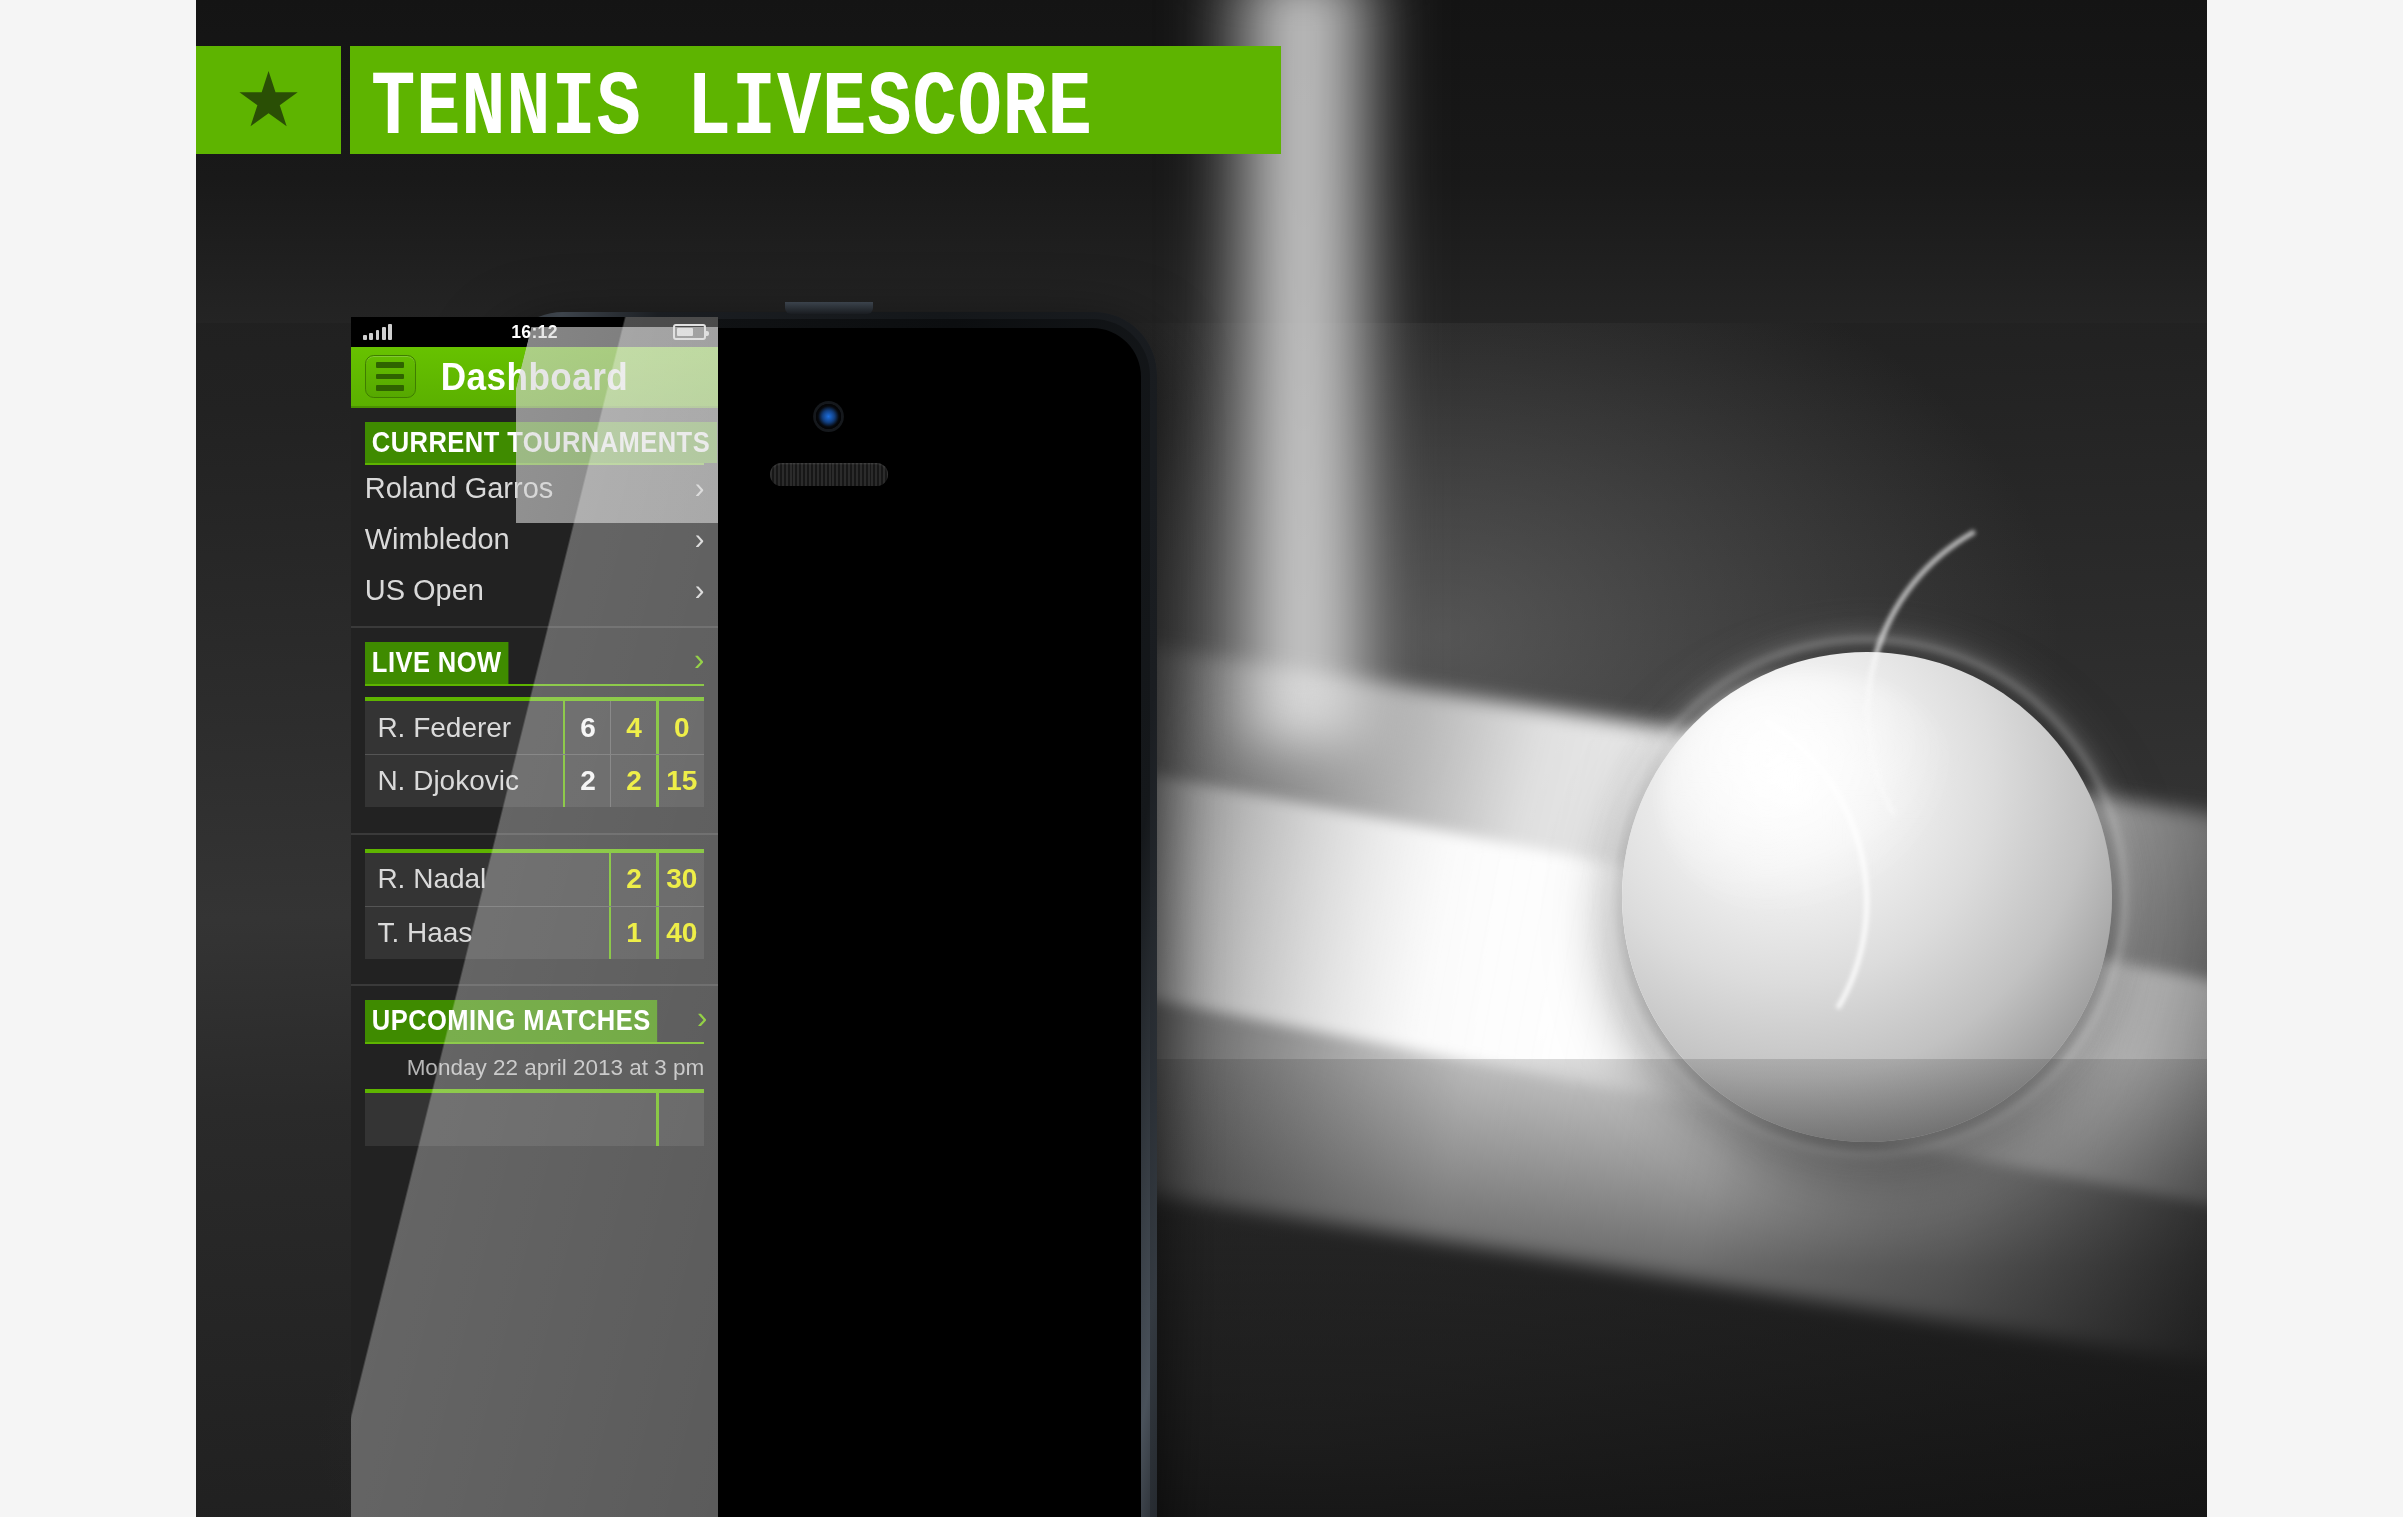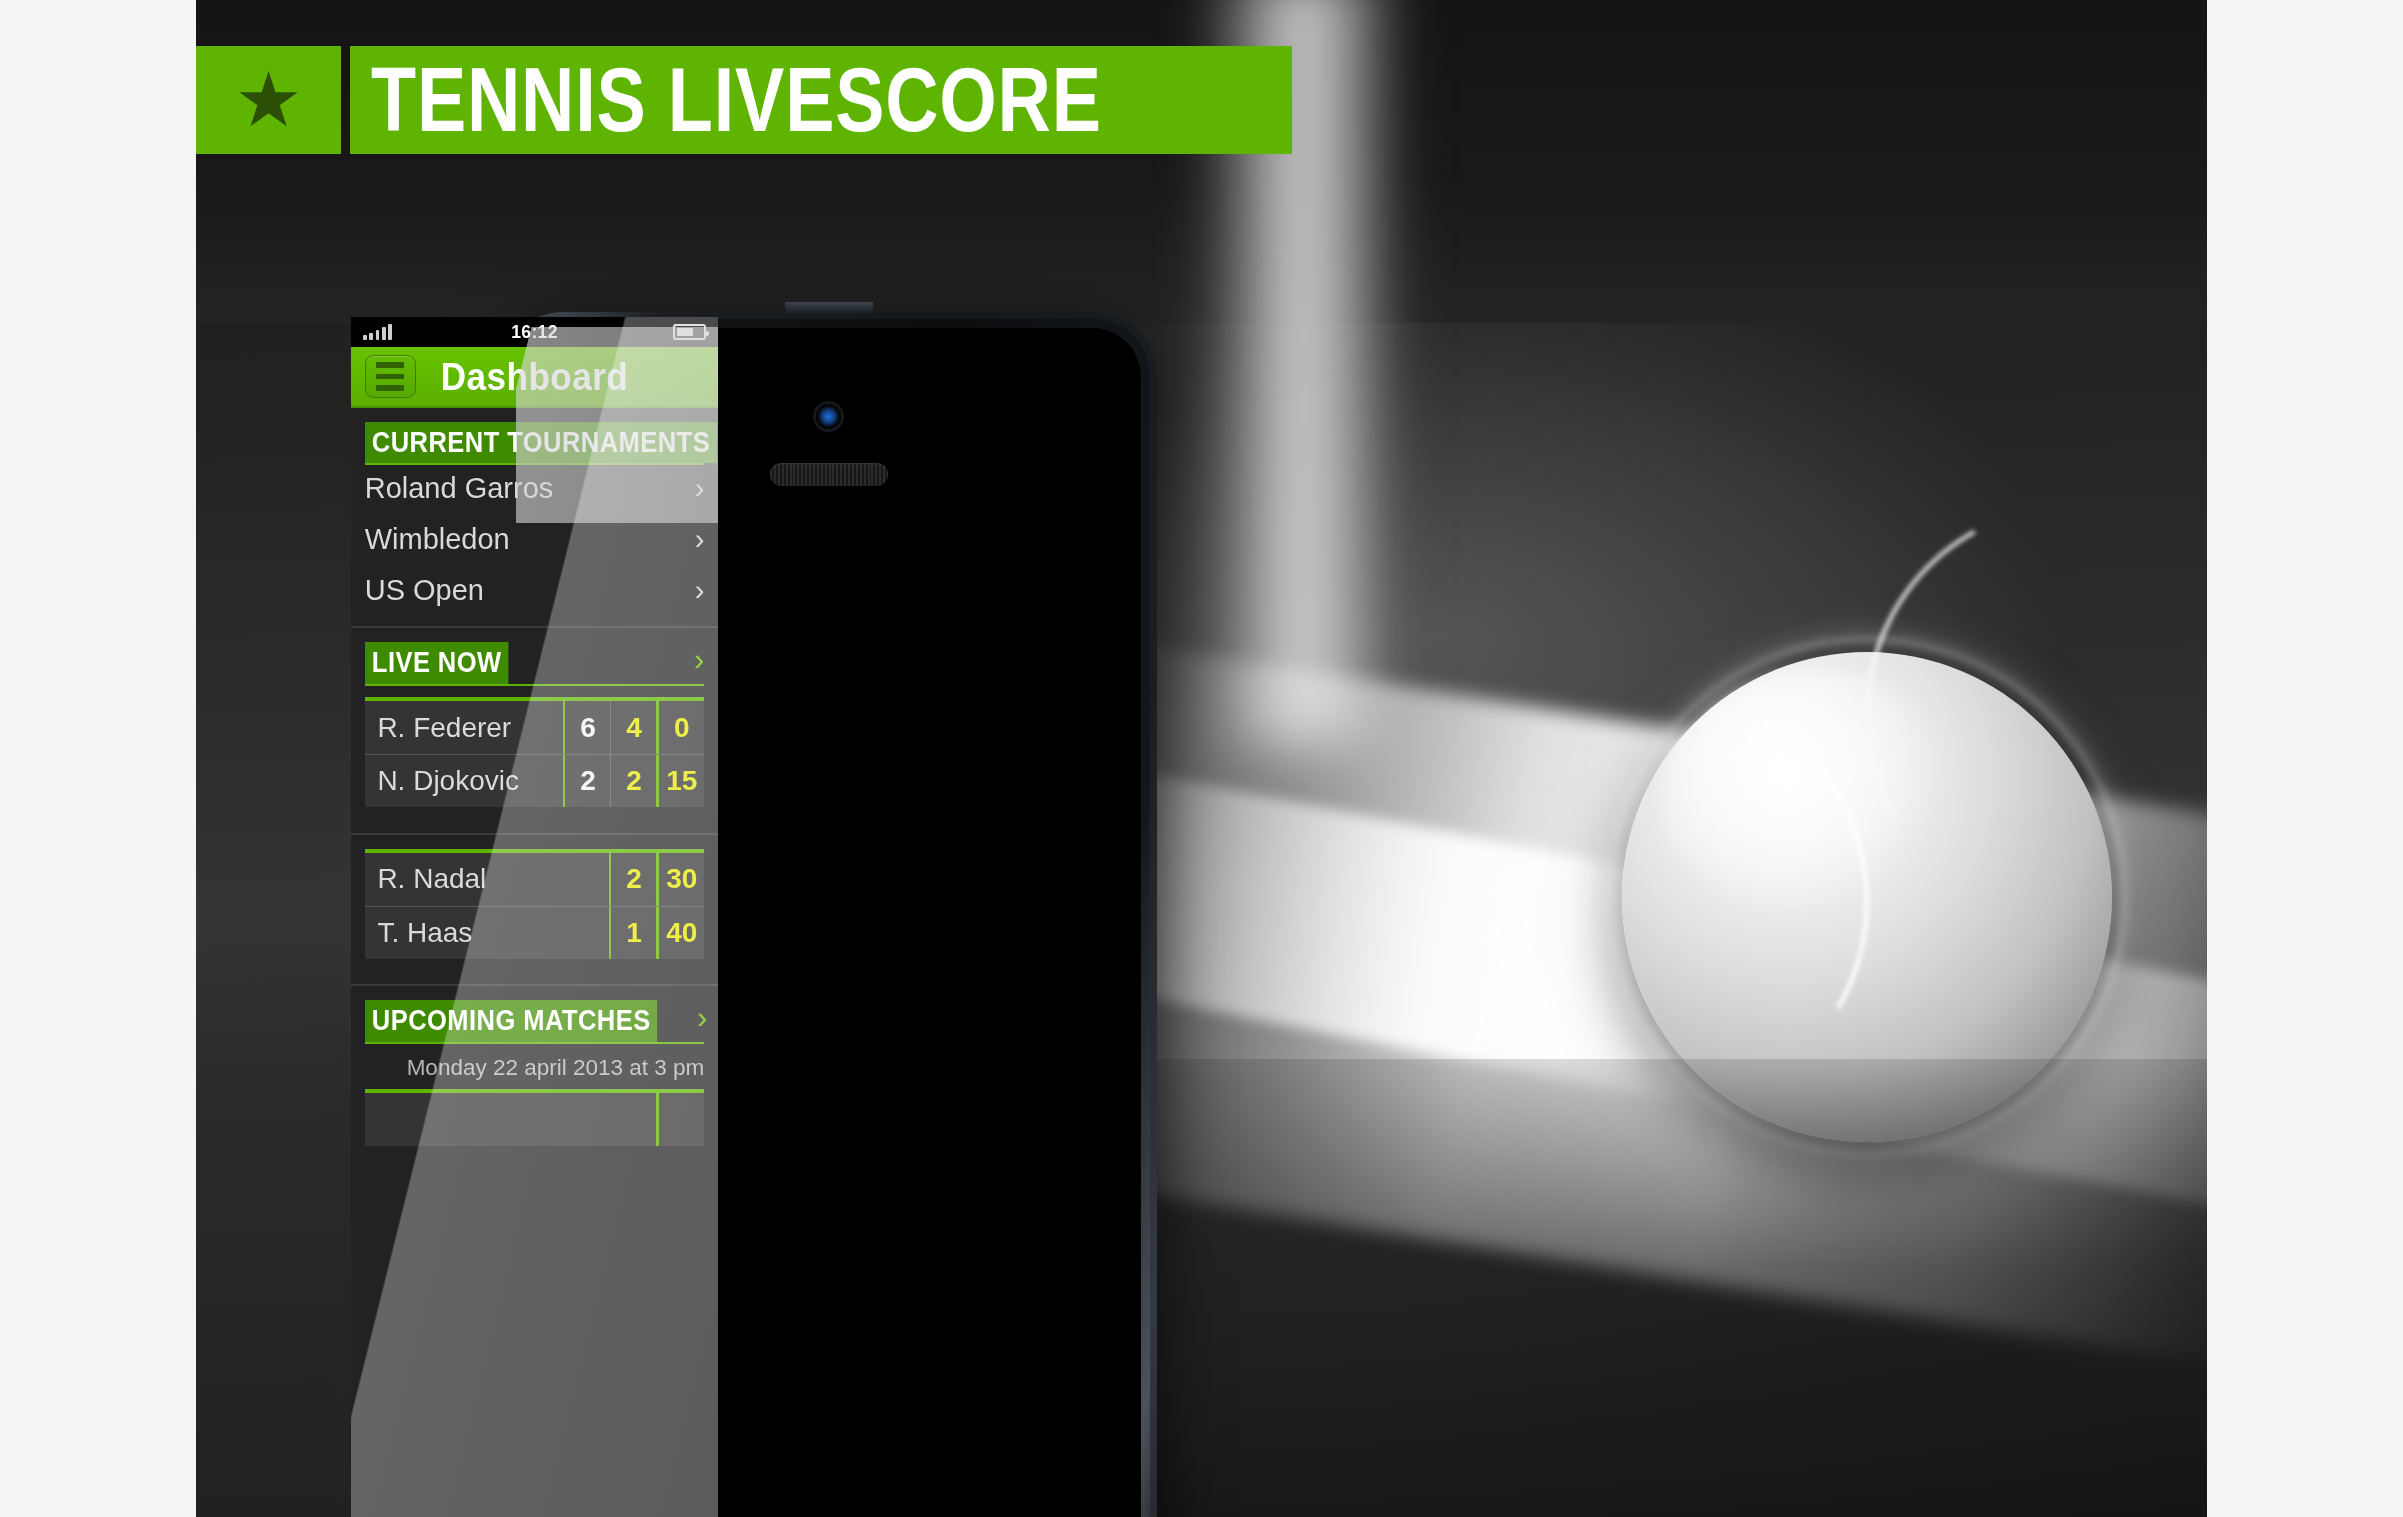--- a/index.html
+++ b/index.html
@@ -85,21 +85,21 @@
     filter:blur(7.8px);
   }
 
   
   #logo { position:absolute; left:196px; top:46px; height:108px; display:flex; align-items:stretch; }
   #logo .star-box {
     width:145px; background:#5eb400; display:flex; align-items:center; justify-content:center;
   }
   #logo .star { font-size:76px; line-height:1; color:#2a4f05; }
   #logo .gap { width:8.8px; }
-  #logo .word-box { background:#5eb400; display:flex; align-items:center; padding:0 25.5px 0 21.6px; }
+  #logo .word-box { background:#5eb400; display:flex; align-items:flex-end; padding:0 25.5px 0 21.6px;font-family:Liberation Mono, monospace; }
   #logo .word {
     color:#ffffff; font-size:90px; line-height:1; font-weight:bold;
     letter-spacing:1px; transform:scaleX(.82); transform-origin:left center;
     white-space:nowrap; padding-right:3.9px;
   }
 
   
   #phone {
     position:absolute; left:500px; top:312px; width:657px; height:1264px;
   }

